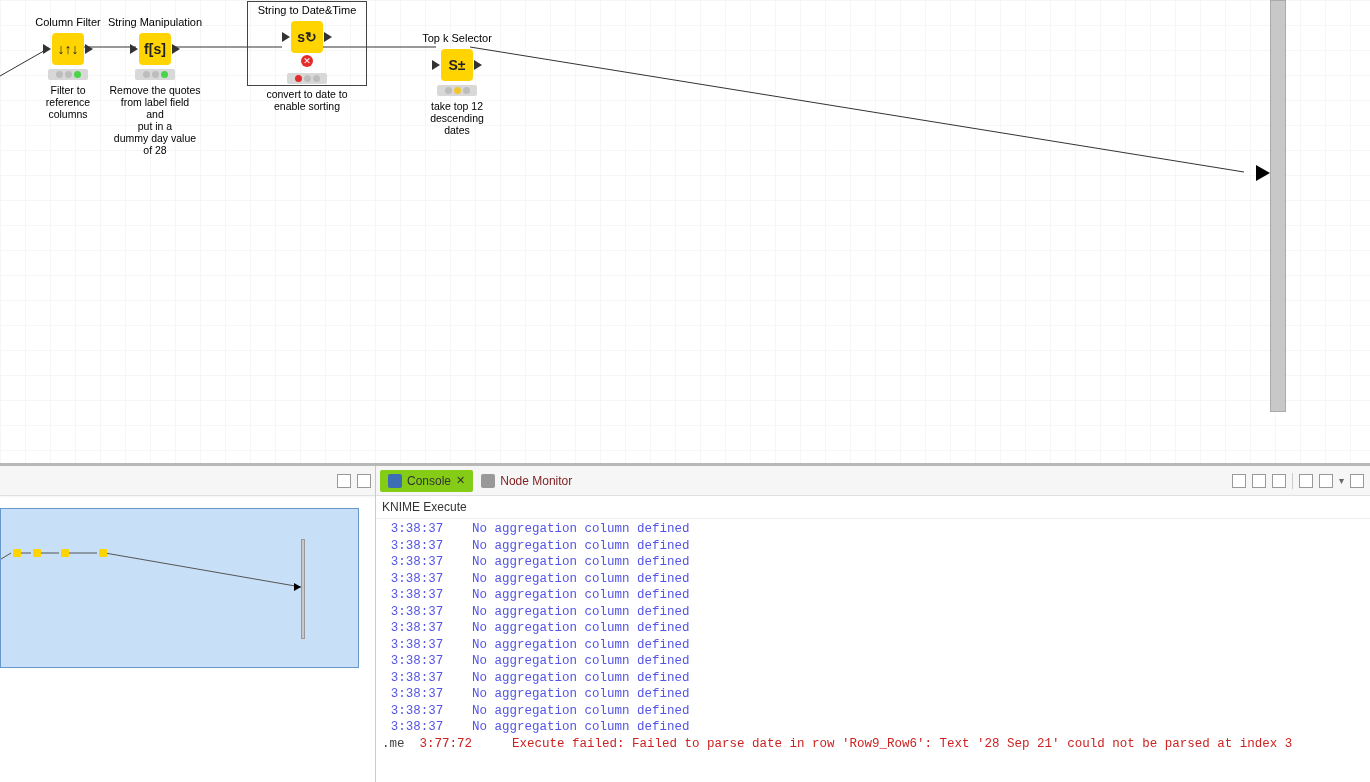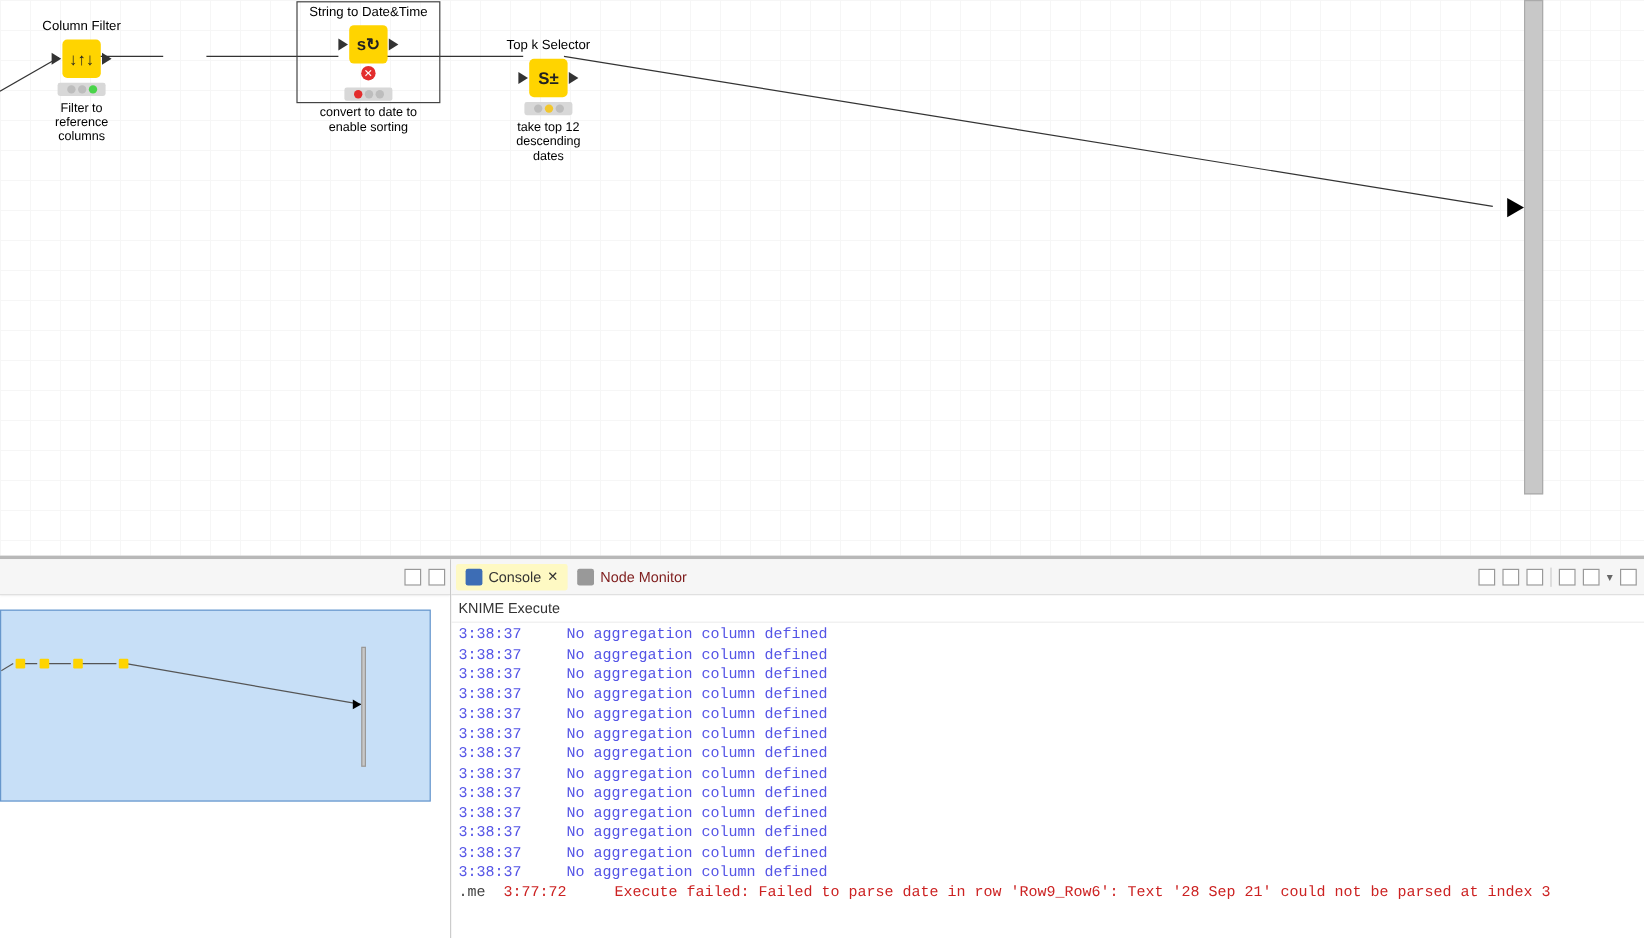--- a/index.html
+++ b/index.html
@@ -170,21 +170,21 @@
     .tab {
       display: flex;
       align-items: center;
       padding: 4px 8px;
       font-size: 12px;
       color: #7f1d1d;
       gap: 5px;
       cursor: pointer;
     }
     .tab.active {
-      background: #fef9c3;
+      background: #84cc16;
       color: #333;
       border-radius: 2px;
     }
     .tab .tab-icon { width: 14px; height: 14px; background: #3d6db5; border-radius: 2px; position: relative; }
     .tab .tab-icon.node-mon { background: #999; }
     .tab .close { font-size: 11px; color: #333; }
     .right-toolbar { position: absolute; right: 6px; display: flex; gap: 6px; align-items: center; }
     .right-toolbar .tb-icon { width: 14px; height: 14px; border: 1px solid #999; background: #fff; }
     .right-toolbar .sep { width: 1px; height: 16px; background: #ccc; }
     .console-head {
@@ -196,21 +196,21 @@
     .console-body {
       flex: 1;
       overflow: hidden;
       font-family: "Courier New", monospace;
       font-size: 12.5px;
       line-height: 16.5px;
       padding: 2px 6px;
       white-space: pre;
     }
     .log-line { color: #5454e6; }
-    .log-line .ts { display: inline-block; width: 90px; text-align: left; padding-right: 20px; }
+    .log-line .ts { display: inline-block; width: 90px; text-align: center; padding-right: 20px; }
     .err-line { color: #cc2222; }
     .err-line .prefix { color: #444; }
     
     .mini-node { position: absolute; width: 8px; height: 8px; background: #ffd400; border-radius: 1px; }
     .mini-bar { position: absolute; width: 4px; background: #c8c8c8; border: 1px solid #999; }
     svg.mini-conn { position: absolute; top: 0; left: 0; }
   </style>
 </head>
 <body>
 
@@ -237,20 +237,39 @@
     <div class="traffic">
       <span class="light"></span>
         <span class="light"></span>
         <span class="light green"></span>
     </div>
     <div class="node-desc" style="white-space:pre-line">Filter to
 reference
 columns</div>
   </div>
 
+  <div class="node" style="left:107px; top:16px;">
+    <span class="node-title">String Manipulation</span>
+    <div class="node-box">
+      <span class="port-in"></span>
+      <span class="glyph">f[s]</span>
+      <span class="port-out"></span>
+    </div>
+    <div class="traffic">
+      <span class="light"></span>
+        <span class="light"></span>
+        <span class="light green"></span>
+    </div>
+    <div class="node-desc" style="white-space:pre-line">Remove the quotes
+from label field
+and
+put in a
+dummy day value
+of 28</div>
+  </div>
 
   <div class="node selected" style="left:252px; top:4px; width:110px;">
     <div class="sel-border"></div>
     <span class="node-title">String to Date&amp;Time</span>
     <div class="node-box" style="position:relative;">
       <span class="port-in"></span>
       <span class="glyph">s↻</span>
       <span class="port-out"></span>
       <span class="xmark">✕</span>
     </div>

